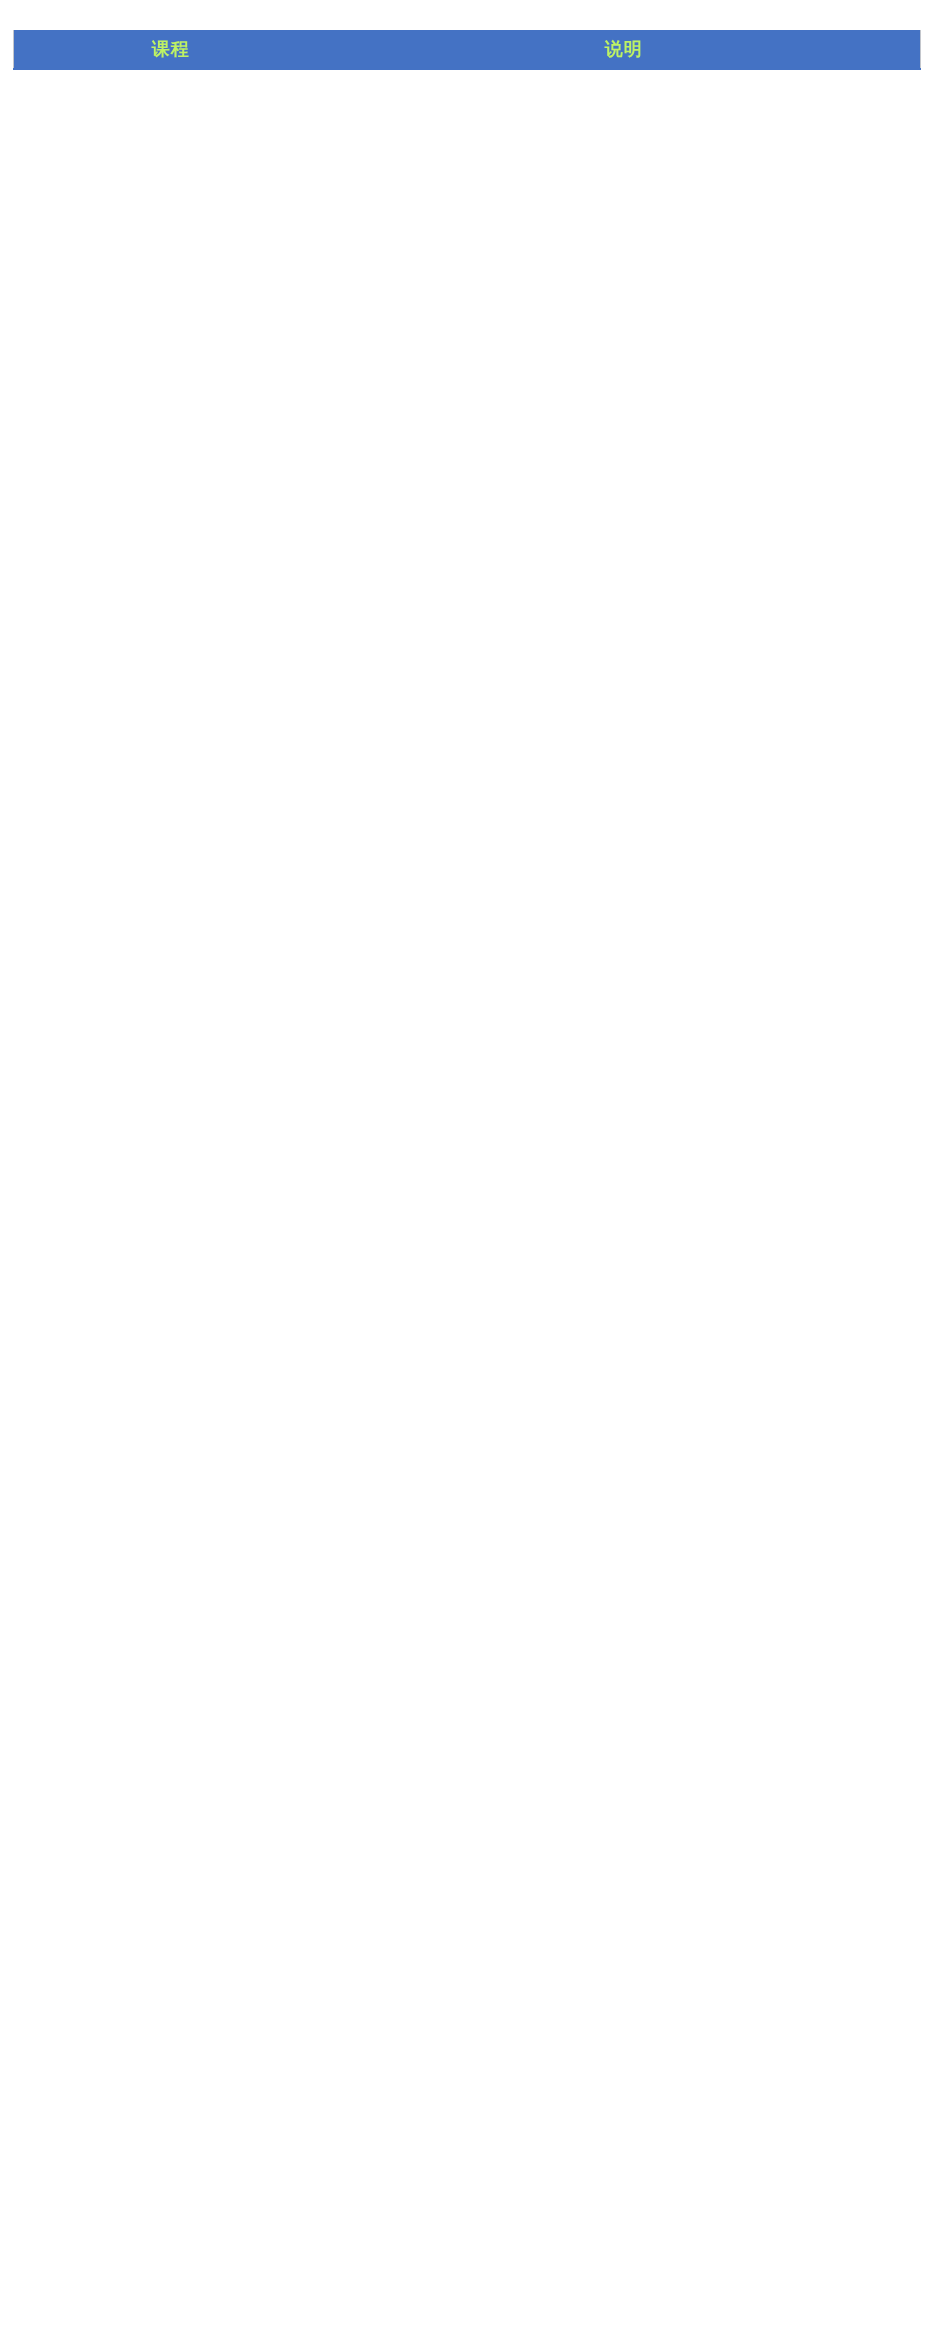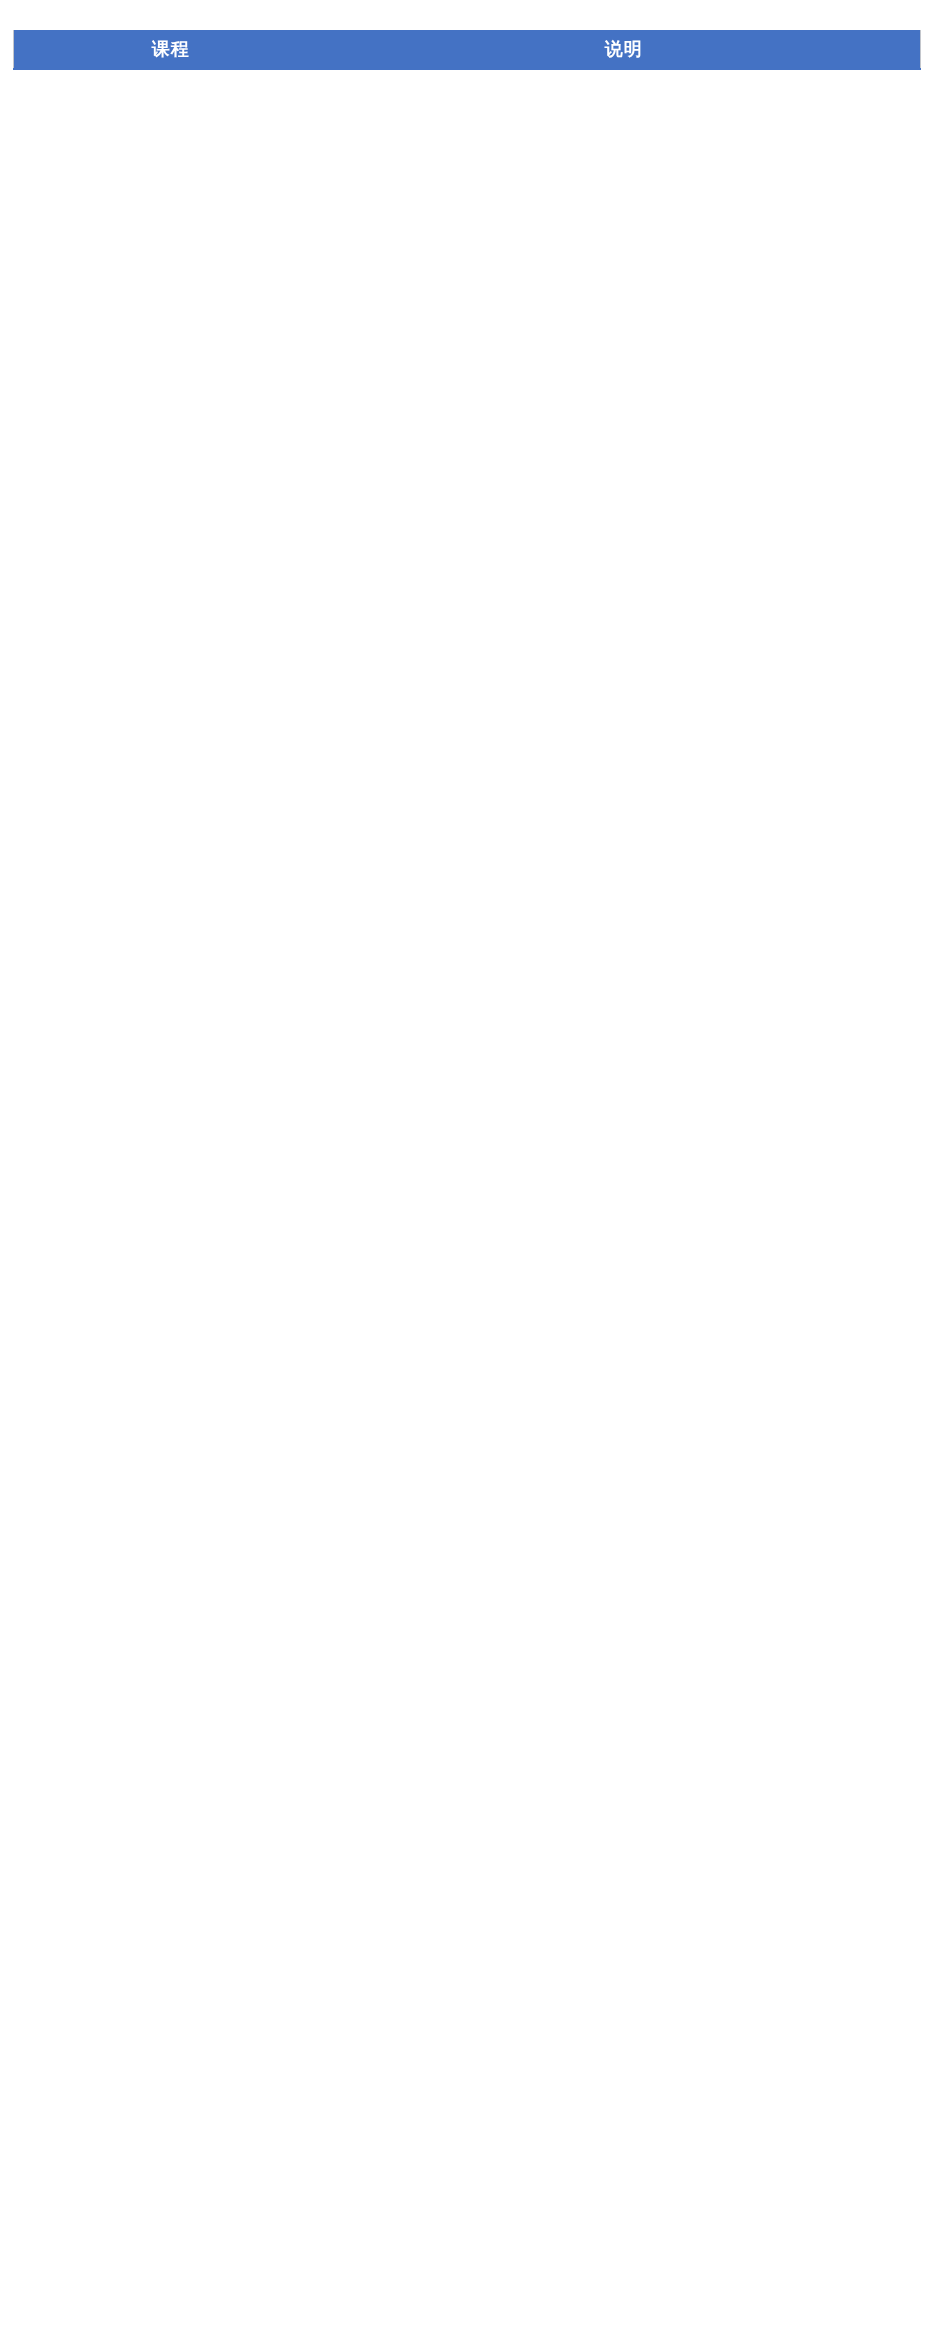--- a/index.html
+++ b/index.html
@@ -20,21 +20,21 @@
     width: 907px;
     table-layout: fixed;
     border-left: 1px solid #c3c6cc;
     border-right: 1px solid #c3c6cc;
     border-bottom: 2px solid #4472c4;
   }
   col.col-course { width: 314px; }
   col.col-desc   { width: 593px; }
   th {
     background: #4472c4;
-    color: #ffffff;
+    color: #bef264;
     font-size: 18px;
     font-weight: bold;
     height: 38px;
     text-align: center;
     vertical-align: middle;
     padding: 0;
     letter-spacing: 1px;
   }
 </style>
 </head>

